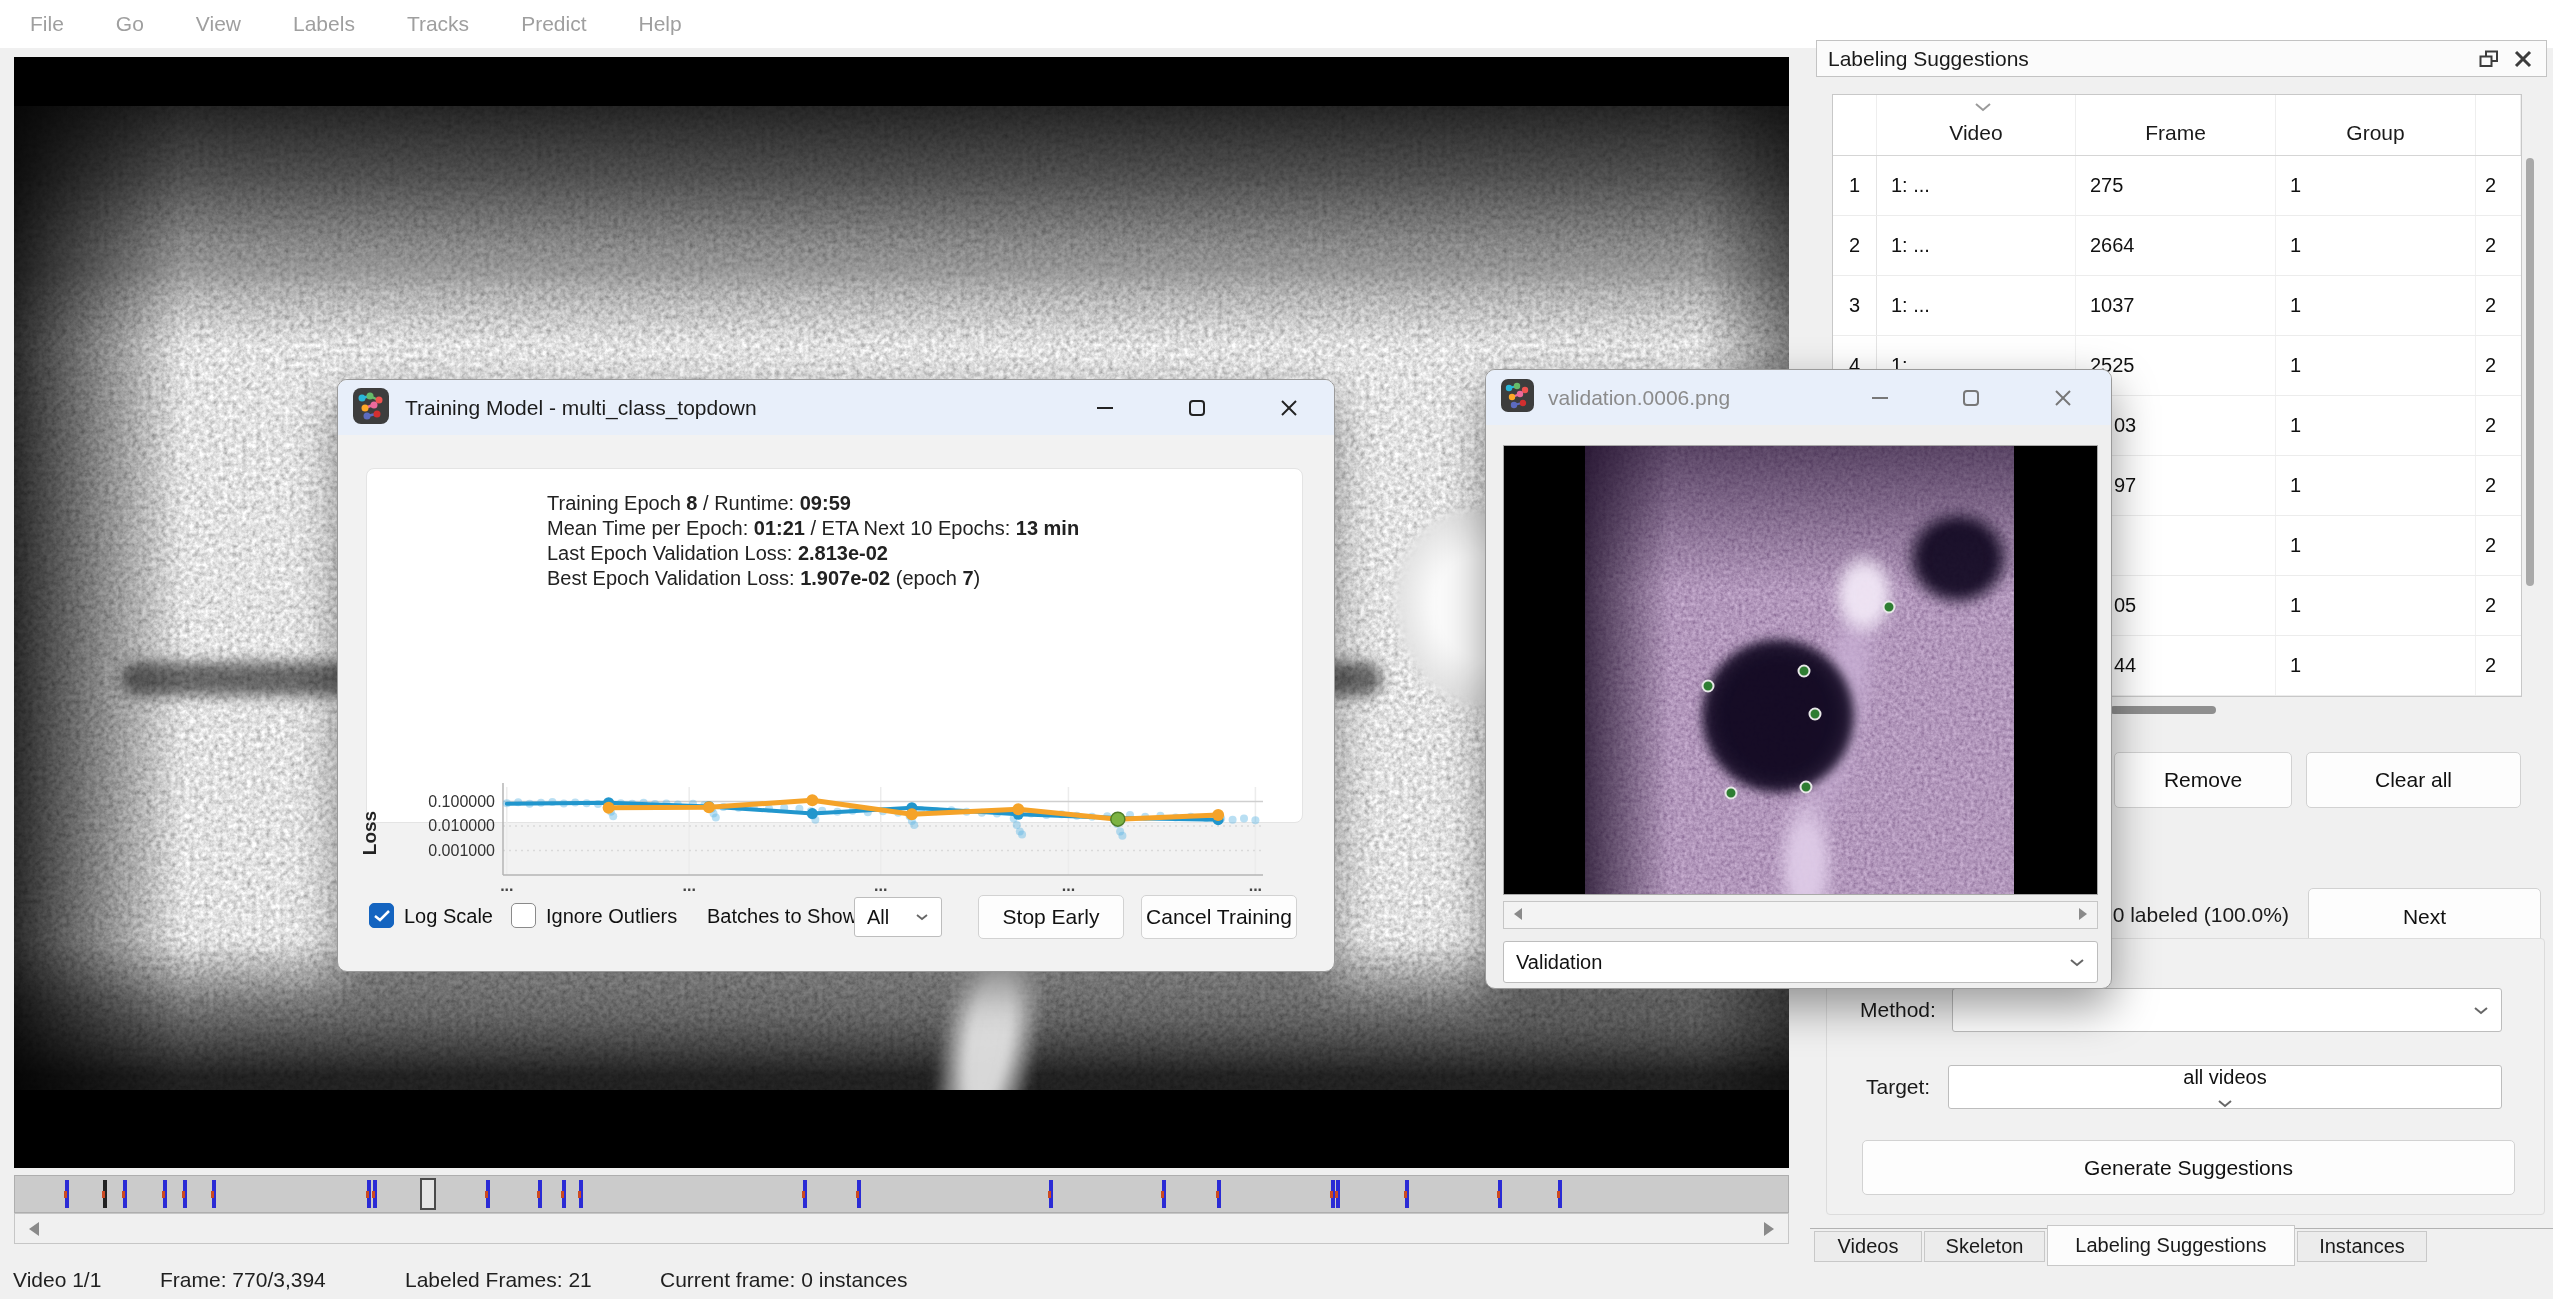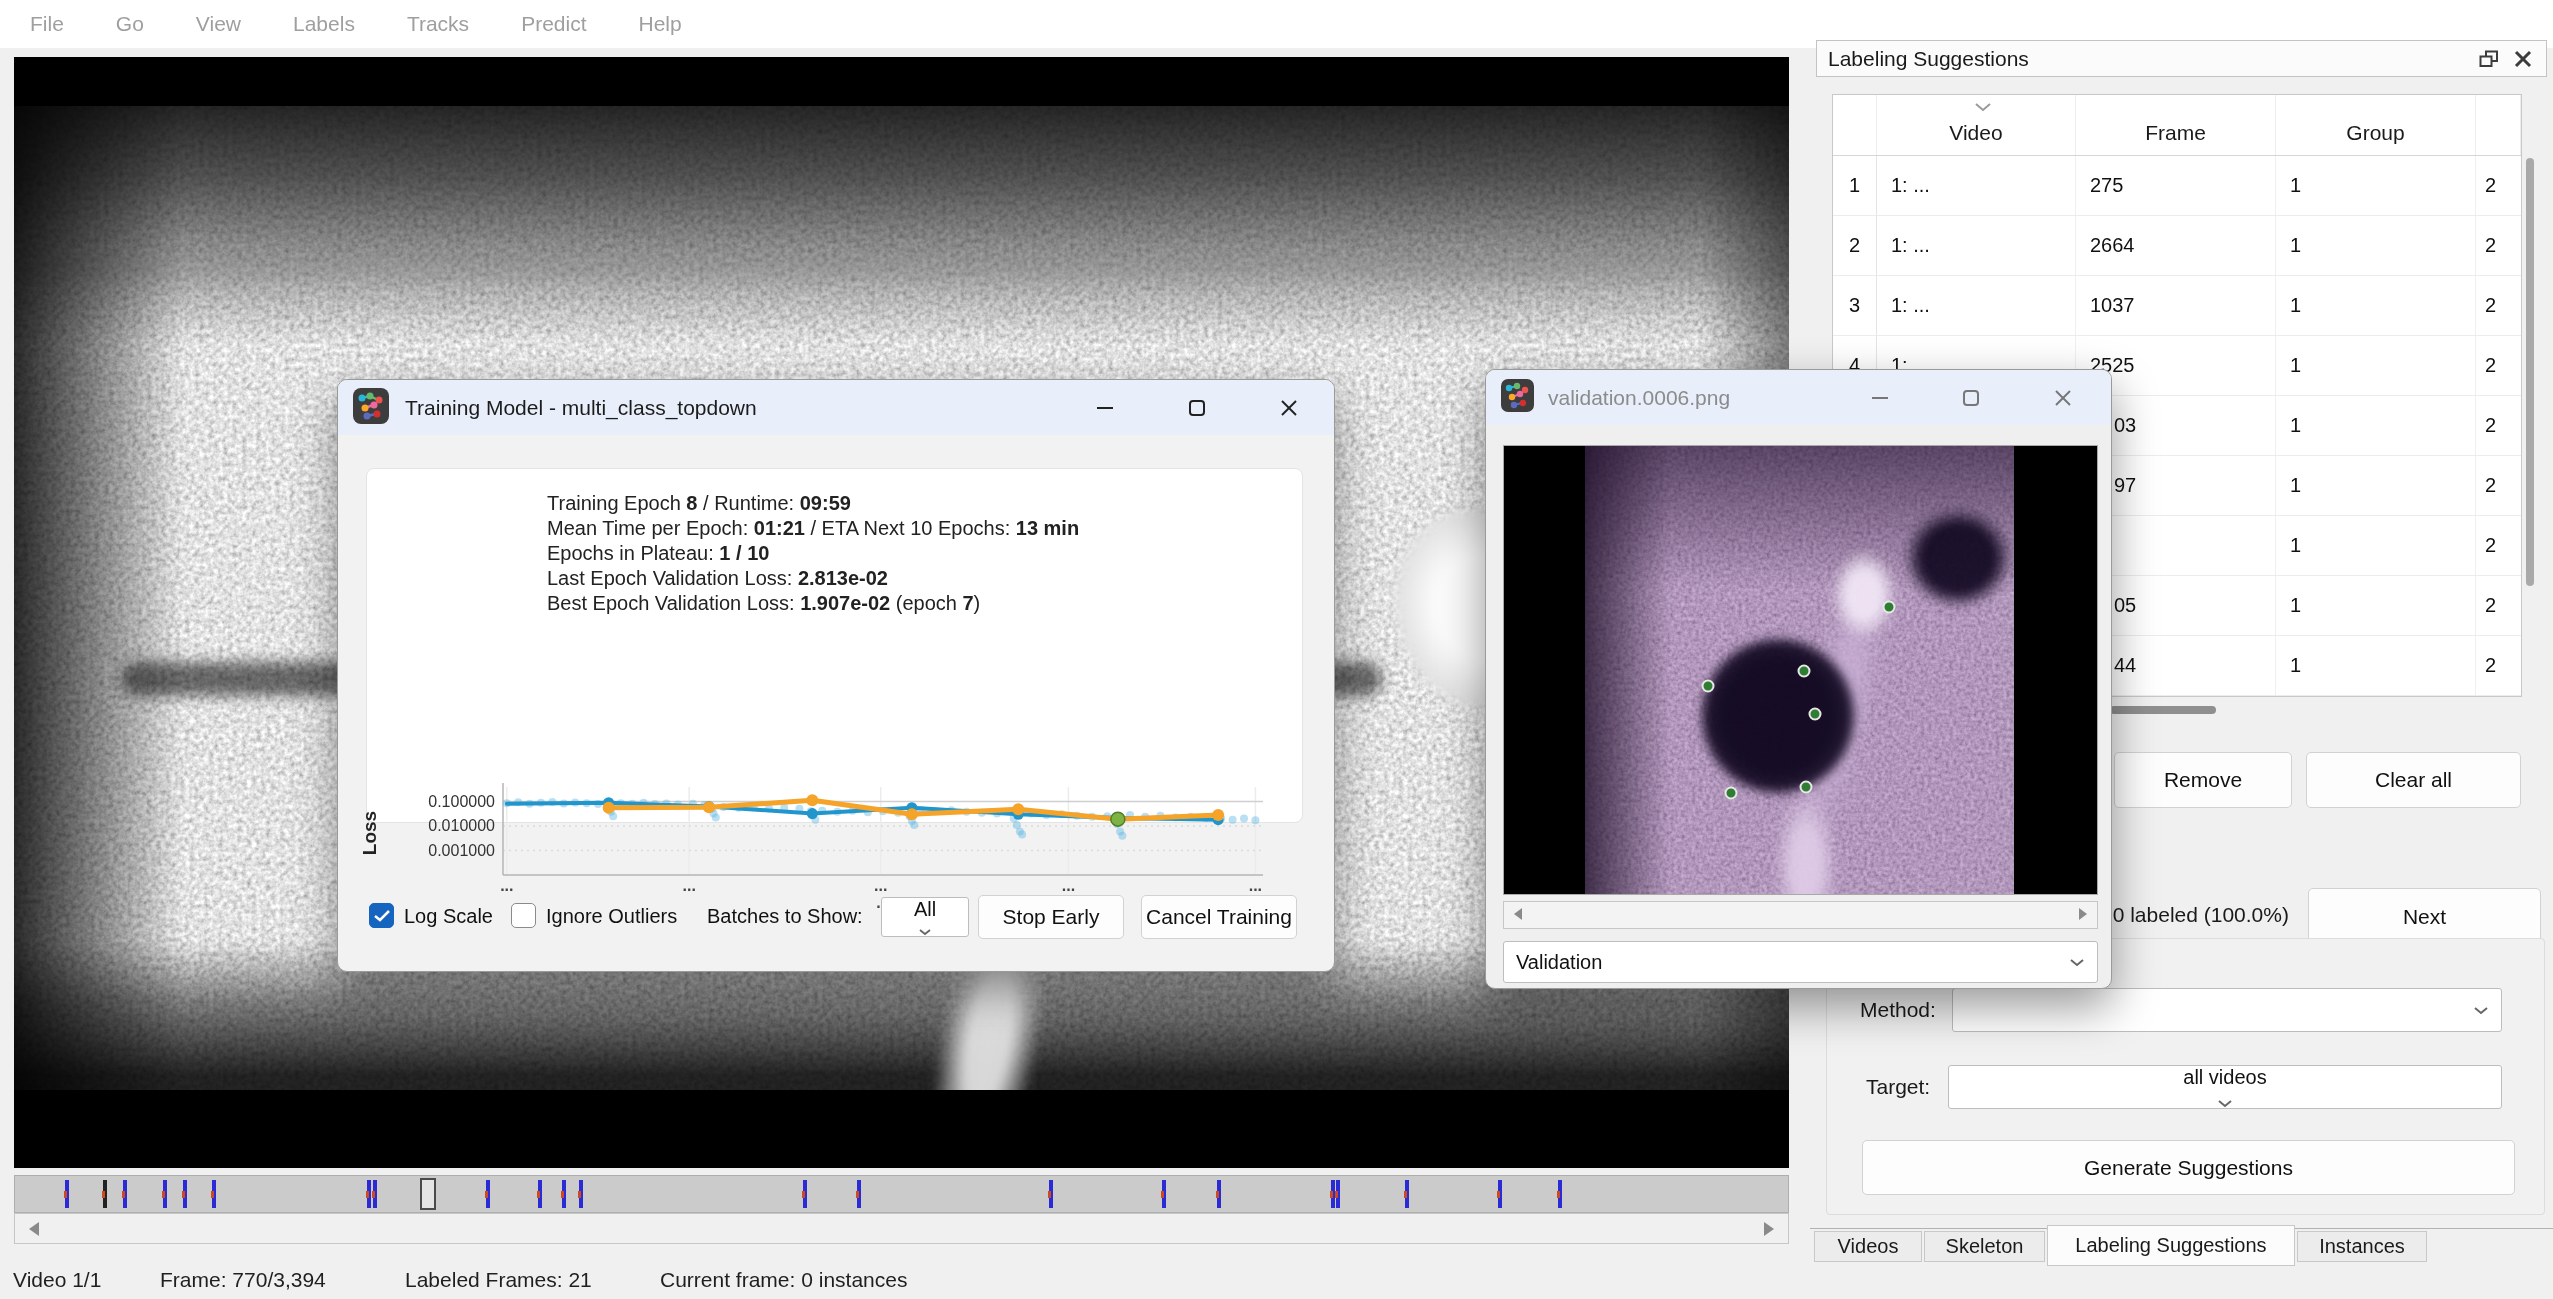--- a/index.html
+++ b/index.html
@@ -392,21 +392,20 @@
       <svg width="20" height="20">
         <line x1="3" y1="3" x2="17" y2="17" stroke="#222" stroke-width="2"></line>
         <line x1="17" y1="3" x2="3" y2="17" stroke="#222" stroke-width="2"></line>
       </svg>
     </span>
 
   <div class="chart-card">
     <div class="stats" style="left:180px; top:22px;">
         <div><span>Training Epoch </span><span class="b">8</span><span> / Runtime: </span><span class="b">09:59</span></div>
         <div><span>Mean Time per Epoch: </span><span class="b">01:21</span><span> / ETA Next 10 Epochs: </span><span class="b">13 min</span></div>
-        <div><span>Epochs in Plateau: </span><span class="b">1 / 10</span></div>
         <div><span>Last Epoch Validation Loss: </span><span class="b">2.813e-02</span></div>
         <div><span>Best Epoch Validation Loss: </span><span class="b">1.907e-02</span><span> (epoch </span><span class="b">7</span><span>)</span></div>
       </div>
     <svg style="position:absolute; left:-5px; top:306px;" width="940" height="137">
         <line x1="144.8" x2="144.8" y1="12" y2="100" stroke="#ececec" stroke-width="1.5"></line>
         <line x1="327.2" x2="327.2" y1="12" y2="100" stroke="#ececec" stroke-width="1.5"></line>
         <line x1="518.72" x2="518.72" y1="12" y2="100" stroke="#ececec" stroke-width="1.5"></line>
         <line x1="706.4399999999999" x2="706.4399999999999" y1="12" y2="100" stroke="#ececec" stroke-width="1.5"></line>
         <line x1="893.4" x2="893.4" y1="12" y2="100" stroke="#ececec" stroke-width="1.5"></line>
         <line x1="141" x2="901" y1="26.47633208163726" y2="26.47633208163726" stroke="#cfcfcf" stroke-width="1.5"></line>
@@ -516,21 +515,21 @@
 
   <div class="cb on abs" style="left:31px; top:523px;">
     <svg width="16" height="13">
         <polyline points="1,7 6,11 15,2" fill="none" stroke="#fff" stroke-width="2.5"></polyline>
       </svg>
   </div>
   <span class="abs cb-label" style="left:66px; top:525px;">Log Scale</span>
   <div class="cb off abs" style="left:173px; top:523px;"></div>
   <span class="abs cb-label" style="left:208px; top:525px;">Ignore Outliers</span>
   <span class="abs cb-label" style="left:369px; top:525px;">Batches to Show:</span>
-  <div class="abs combo" style="left:543px; top:517px; width:88px; height:40px;flex-direction:column;">
+  <div class="abs combo" style="left:516px; top:517px; width:88px; height:40px;">
     <span>All</span>
     <span class="chev">
         <svg width="14" height="8">
           <polyline points="2,2 7,6 12,2" fill="none" stroke="#666" stroke-width="1.8"></polyline>
         </svg>
       </span>
   </div>
   <button class="abs btn" style="left:640px; top:515px; width:146px; height:44px;">Stop Early</button>
   <button class="abs btn" style="left:803px; top:515px; width:156px; height:44px;">Cancel Training</button>
 </div>

